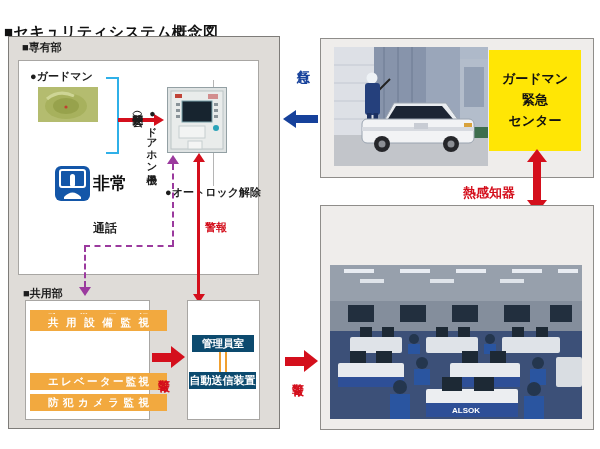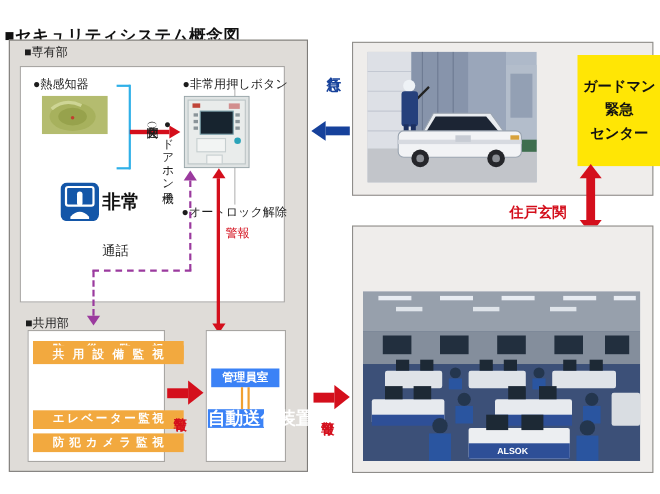--- a/index.html
+++ b/index.html
@@ -1,34 +1,34 @@
 <!DOCTYPE html>
 <html><head>
 <meta charset="utf-8">
 <style>
   html,body{margin:0;padding:0;background:#fff;}
   #stage{
     position:relative;width:600px;height:449px;background:#ffffff;
     font-family:"Liberation Sans","DejaVu Sans",sans-serif;overflow:hidden;
   }
   .abs{position:absolute;}
-  .lbl{font-weight:normal;color:#1d1d1d;font-size:11px;white-space:nowrap;}
+  .lbl{font-weight:bold;color:#1d1d1d;font-size:11px;white-space:nowrap;}
   .title{font-size:15px;font-weight:bold;color:#111;letter-spacing:.5px;}
   .panel-gray{background:#dfdcd8;border:1px solid #7e7c79;}
   .panel-white{background:#ffffff;border:1px solid #a8a6a3;}
   .photo-frame{background:#efedeb;border:1px solid #8f8d8a;}
   .vtext{writing-mode:vertical-rl;text-orientation:upright;white-space:pre-line;}
   .red{color:#d40f1c;}
   .blue-t{color:#16419b;}
   .bar{
     background:#f2a93f;color:#fff;font-weight:bold;font-size:10.5px;
     height:17px;line-height:17px;padding:0 18px;
     text-align:justify;text-align-last:justify;
   }
-  .redbox{background:#3b82f6;color:#fff;font-weight:bold;font-size:10.5px;
+  .redbox{background:#0c4a6e;color:#fff;font-weight:bold;font-size:10.5px;
     text-align:center;line-height:17px;height:17px;white-space:nowrap;}
   .line-red{background:#d40f1c;}
   .line-gray{background:#b5b5b5;}
   .dash-v{border-left:2px dashed #9b3a9e;}
   .dash-h{border-top:2px dashed #9b3a9e;}
   .tri{width:0;height:0;}
   .yellowbox{
     background:#ffe605;color:#111;font-weight:bold;font-size:13px;
     display:flex;align-items:center;justify-content:center;text-align:center;
     white-space:pre-line;line-height:1.6;
@@ -44,21 +44,21 @@
 
 <div id="stage">
 
   <div class="abs title" style="left:4px;top:23px;">■セキュリティシステム概念図</div>
 
   <div class="abs panel-gray" style="left:8px;top:36px;width:270px;height:391px;"></div>
 
   <div class="abs panel-white" style="left:18px;top:60px;width:239px;height:213px;"></div>
   <div class="abs lbl" style="left:22px;top:40px;">■専有部</div>
 
-  <div class="abs lbl" style="left:30px;top:69px;">●熱感知器</div>
+  <div class="abs lbl" style="left:30px;top:69px;">●ガードマン</div>
   <svg class="abs" style="left:38px;top:87px;" width="60" height="35" viewBox="0 0 60 35">
     <rect width="60" height="35" fill="#b4bc6f"></rect>
     <ellipse cx="28" cy="19" rx="21" ry="13" fill="#a7b15d"></ellipse>
     <ellipse cx="28" cy="19" rx="13" ry="8" fill="#97a24c"></ellipse>
     <path d="M9,12 q12,-10 27,-3" stroke="#ced595" fill="none" stroke-width="3"></path>
     <circle cx="28" cy="20" r="1.6" fill="#c04030"></circle>
   </svg>
 
   <svg class="abs" style="left:55px;top:166px;" width="35" height="35" viewBox="0 0 35 35">
     <rect x="0" y="0" width="35" height="35" rx="6" fill="#1356a8"></rect>
@@ -70,21 +70,20 @@
 
   <div class="abs" style="left:117px;top:77px;width:2px;height:77px;background:#2fb0e8;"></div>
   <div class="abs" style="left:106px;top:77px;width:12px;height:2px;background:#2fb0e8;"></div>
   <div class="abs" style="left:106px;top:152px;width:12px;height:2px;background:#2fb0e8;"></div>
 
   <div class="abs" style="left:118px;top:114px;width:46px;height:12px;">
     <div class="abs line-red" style="left:0;top:4px;width:36px;height:4px;"></div>
     <div class="abs tri" style="left:36px;top:0;border-top:6px solid transparent;border-bottom:6px solid transparent;border-left:10px solid #d40f1c;"></div>
   </div>
 
-  <div class="abs lbl" style="left:166px;top:69px;">●非常用押しボタン</div>
   <div class="abs line-gray" style="left:213px;top:80px;width:1px;height:106px;"></div>
   <svg class="abs" style="left:167px;top:87px;" width="60" height="66" viewBox="0 0 60 66">
     <rect x="0.5" y="0.5" width="59" height="65" fill="#dfe3e3" stroke="#93a0a4"></rect>
     <rect x="4" y="4" width="52" height="58" fill="#e9eceb" stroke="#bcc5c6"></rect>
     <rect x="8" y="7" width="7" height="4" fill="#c04438"></rect>
     <rect x="41" y="7" width="10" height="5" fill="#c77" opacity="0.8"></rect>
     <rect x="15" y="14" width="30" height="21" fill="#17242f" stroke="#7ba2ac"></rect>
     <rect x="9" y="16" width="4" height="3" fill="#8a9499"></rect>
       <rect x="9" y="22" width="4" height="3" fill="#8a9499"></rect>
       <rect x="9" y="28" width="4" height="3" fill="#8a9499"></rect>
@@ -104,39 +103,39 @@
   <div class="abs tri" style="left:167px;top:155px;border-left:6px solid transparent;border-right:6px solid transparent;border-bottom:9px solid #9b3a9e;"></div>
   <div class="abs dash-v" style="left:172px;top:164px;height:82px;"></div>
   <div class="abs dash-h" style="left:84px;top:245px;width:90px;"></div>
   <div class="abs dash-v" style="left:84px;top:246px;height:41px;"></div>
   <div class="abs tri" style="left:79px;top:287px;border-left:6px solid transparent;border-right:6px solid transparent;border-top:9px solid #9b3a9e;"></div>
   <div class="abs lbl" style="left:93px;top:220px;font-size:12px;">通話</div>
 
   <div class="abs tri" style="left:193px;top:153px;border-left:6px solid transparent;border-right:6px solid transparent;border-bottom:9px solid #d40f1c;"></div>
   <div class="abs line-red" style="left:197px;top:162px;width:3px;height:133px;"></div>
   <div class="abs tri" style="left:193px;top:294px;border-left:6px solid transparent;border-right:6px solid transparent;border-top:9px solid #d40f1c;"></div>
-  <div class="abs lbl red" style="left:205px;top:204px;">警報</div>
+  <div class="abs lbl red" style="left:205px;top:220px;">警報</div>
 
   <div class="abs lbl" style="left:23px;top:286px;">■共用部</div>
   <div class="abs panel-white" style="left:25px;top:300px;width:123px;height:118px;"></div>
   <div class="abs bar" style="left:30px;top:310px;width:101px;">防災監視</div>
   <div class="abs bar" style="left:30px;top:314px;width:101px;">共用設備監視</div>
   <div class="abs bar" style="left:30px;top:394px;width:101px;">防犯カメラ監視</div>
   <div class="abs bar" style="left:30px;top:373px;width:101px;">エレベーター監視</div>
 
   <div class="abs" style="left:152px;top:346px;width:33px;height:22px;">
     <div class="abs line-red" style="left:0;top:7px;width:19px;height:9px;"></div>
     <div class="abs tri" style="left:19px;top:0;border-top:11px solid transparent;border-bottom:11px solid transparent;border-left:14px solid #d40f1c;"></div>
   </div>
   <div class="abs vtext red" style="left:155px;top:370px;font-weight:bold;font-size:12px;">警報</div>
 
   <div class="abs panel-white" style="left:187px;top:300px;width:71px;height:118px;"></div>
   <div class="abs redbox" style="left:192px;top:335px;width:62px;">管理員室</div>
   <div class="abs" style="left:219px;top:352px;width:4px;height:20px;border-left:2px solid #f0a030;border-right:2px solid #f0a030;"></div>
-  <div class="abs redbox" style="left:189px;top:372px;width:51px;font-size:16px;">自動送信装置</div>
+  <div class="abs redbox" style="left:189px;top:372px;width:67px;font-size:11px;">自動送信装置</div>
 
   <div class="abs" style="left:285px;top:350px;width:33px;height:22px;">
     <div class="abs line-red" style="left:0;top:7px;width:19px;height:9px;"></div>
     <div class="abs tri" style="left:19px;top:0;border-top:11px solid transparent;border-bottom:11px solid transparent;border-left:14px solid #d40f1c;"></div>
   </div>
   <div class="abs vtext red" style="left:289px;top:374px;font-weight:bold;font-size:12px;">警報</div>
 
   <div class="abs photo-frame" style="left:320px;top:38px;width:272px;height:138px;"></div>
 
   <svg class="abs" style="left:334px;top:47px;" width="154" height="119" viewBox="0 0 154 119">
@@ -169,36 +168,36 @@
       <rect x="28" y="80" width="112" height="4" fill="#d7dae0"></rect>
       <circle cx="48" cy="97" r="8" fill="#25262a"></circle>
         <circle cx="48" cy="97" r="3.5" fill="#8b8e94"></circle>
       <circle cx="117" cy="97" r="8" fill="#25262a"></circle>
         <circle cx="117" cy="97" r="3.5" fill="#8b8e94"></circle>
       <rect x="130" y="76" width="8" height="4" fill="#d8a23c"></rect>
       <rect x="80" y="76" width="14" height="6" fill="#c8ccd4"></rect>
     </g>
   </svg>
 
-  <div class="abs yellowbox" style="left:489px;top:50px;width:76px;height:101px;margin-left:36px;">ガードマン
+  <div class="abs yellowbox" style="left:489px;top:50px;width:92px;height:101px;">ガードマン
 緊急
 センター</div>
 
   <div class="abs vtext blue-t" style="left:294px;top:60px;font-weight:bold;font-size:13px;">急行</div>
   <div class="abs" style="left:283px;top:110px;width:35px;height:18px;">
     <div class="abs tri" style="left:0;top:0;border-top:9px solid transparent;border-bottom:9px solid transparent;border-right:13px solid #16419b;"></div>
     <div class="abs" style="left:13px;top:5px;width:22px;height:8px;background:#16419b;"></div>
   </div>
 
   <div class="abs" style="left:527px;top:149px;width:20px;height:64px;">
     <div class="abs tri" style="left:0;top:0;border-left:10px solid transparent;border-right:10px solid transparent;border-bottom:13px solid #d40f1c;"></div>
     <div class="abs line-red" style="left:6px;top:12px;width:8px;height:40px;"></div>
     <div class="abs tri" style="left:0;top:51px;border-left:10px solid transparent;border-right:10px solid transparent;border-top:13px solid #d40f1c;"></div>
   </div>
-  <div class="abs red" style="left:463px;top:184px;font-weight:bold;font-size:13px;">住戸玄関</div>
+  <div class="abs red" style="left:463px;top:184px;font-weight:bold;font-size:13px;">熱感知器</div>
 
   <div class="abs photo-frame" style="left:320px;top:205px;width:272px;height:223px;"></div>
 
   <svg class="abs" style="left:330px;top:265px;" width="252" height="154" viewBox="0 0 252 154">
     <rect width="252" height="154" fill="#44577c"></rect>
     <rect x="0" y="0" width="252" height="36" fill="#97a0ac"></rect>
     <rect x="14" y="4" width="30" height="4" fill="#e8ecf2"></rect>
       <rect x="70" y="4" width="30" height="4" fill="#e8ecf2"></rect>
       <rect x="126" y="4" width="30" height="4" fill="#e8ecf2"></rect>
       <rect x="182" y="4" width="30" height="4" fill="#e8ecf2"></rect>

